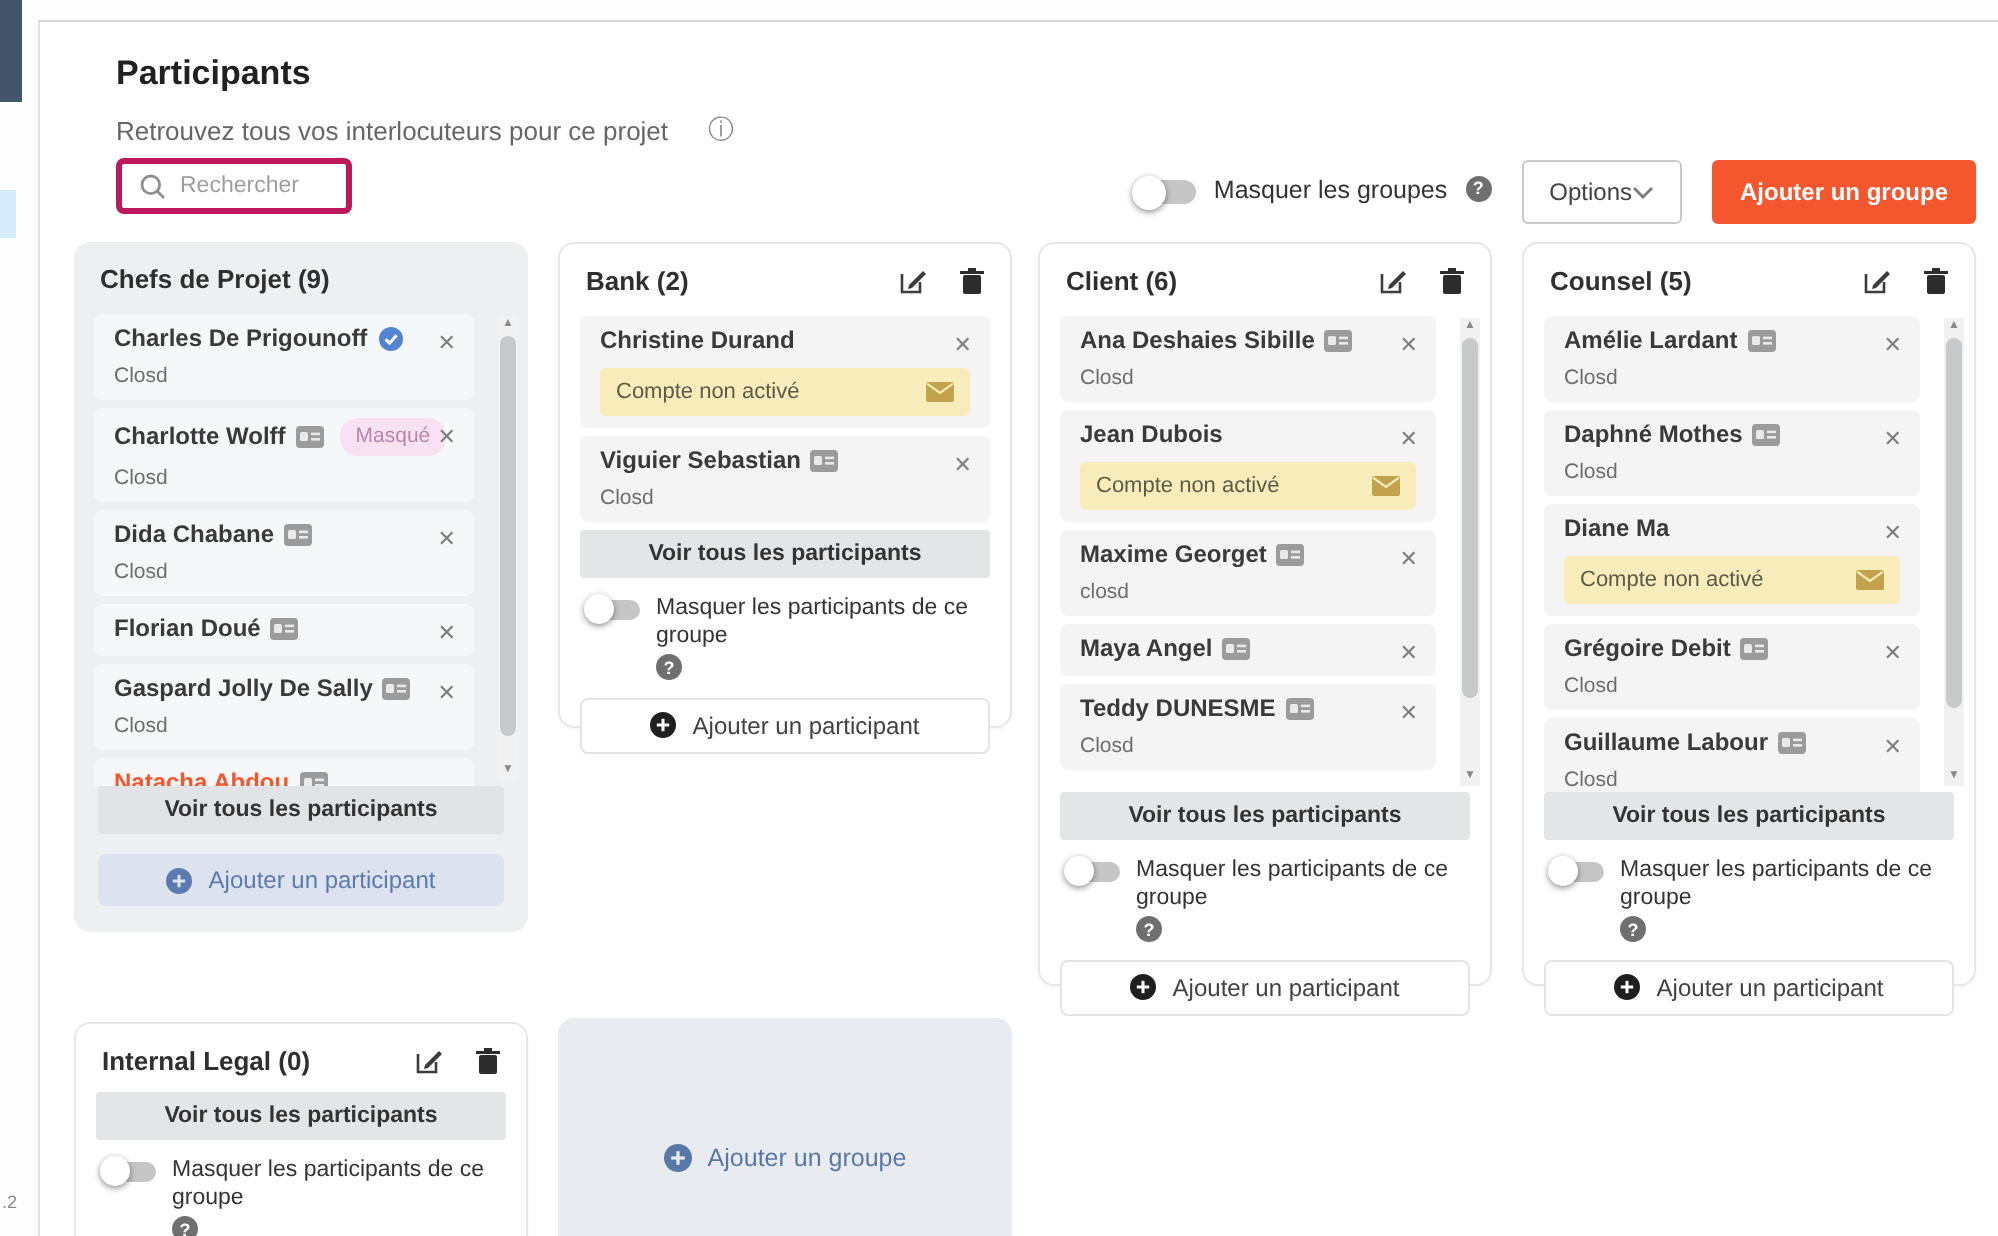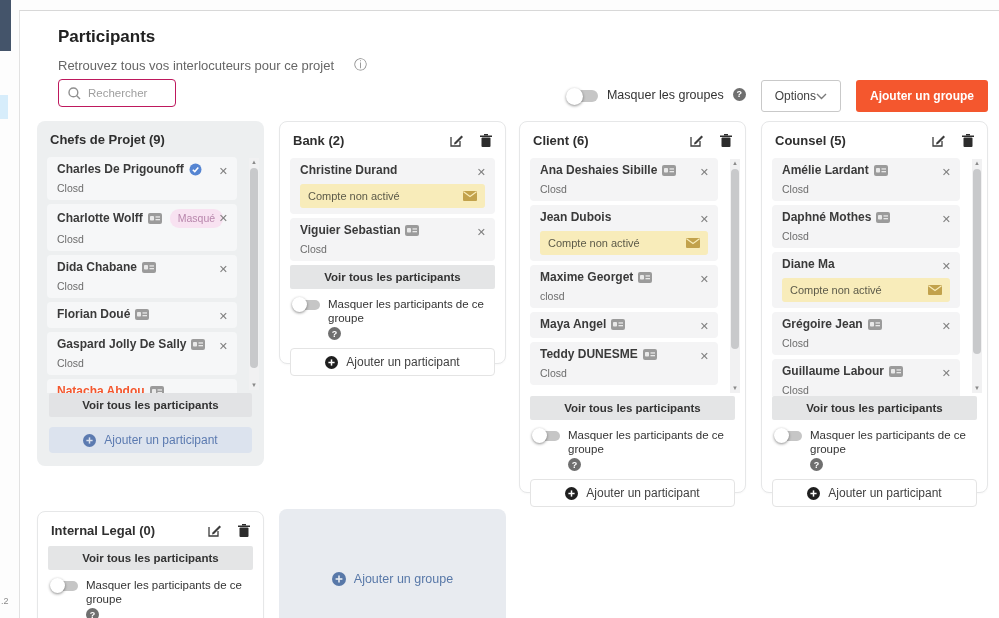--- a/index.html
+++ b/index.html
@@ -14,21 +14,21 @@
 
   
   .main { position:absolute; left:19px; top:10px; width:980px; height:608px;
     background:#fff; border-top:1px solid #d8d8d8; border-left:1px solid #e2e2e2; }
 
   .page-title { position:absolute; left:38px; top:16px; font-size:17px; font-weight:bold; color:#212121; }
   .page-sub { position:absolute; left:38px; top:45px; font-size:13px; color:#666; display:flex; align-items:center; gap:20px; }
   .info-i { color:#8b8b8b; font-size:13px; }
 
   .search-box { position:absolute; left:38px; top:68px; width:118px; height:28px;
-    border:1px solid #be185d; border-radius:4px; background:#fff; display:flex; align-items:center; padding:0 9px; gap:7px; }
+    border:3px solid #be185d; border-radius:4px; background:#fff; display:flex; align-items:center; padding:0 9px; gap:7px; }
   .search-box input { border:none; outline:none; width:100%; font-size:11.5px; color:#444;
     font-family:"Liberation Sans", sans-serif; }
   .search-box input::placeholder { color:#9e9e9e; }
 
   .head-controls { position:absolute; right:11px; top:69px; display:flex; align-items:center; gap:15px; }
   .hide-groups { display:flex; align-items:flex-start; gap:9px; font-size:12.5px; color:#333; }
 
   .switch { position:relative; width:32px; height:17px; flex:none; cursor:pointer; }
   .switch .track { position:absolute; left:3px; top:2.5px; width:29px; height:12px; border-radius:7px; background:#c6c6c6; }
   .switch .knob { position:absolute; left:0; top:0; width:17px; height:17px; border-radius:50%;
@@ -482,21 +482,21 @@
               <span>Compte non activé</span>
               <svg width="14" height="10" viewBox="0 0 14 10">
                 <rect width="14" height="10" rx="1" fill="#c2a24c"></rect>
                 <polyline points="0.5,0.8 7,5.5 13.5,0.8" fill="none" stroke="#f8ecba" stroke-width="1.1"></polyline>
               </svg>
             </div>
           </div>
 
           <div class="p-item">
             <div class="p-name">
-              <span>Grégoire Jean</span>
+              <span>Grégoire Debit</span>
               <svg width="14" height="11" viewBox="0 0 14 11">
                 <rect width="14" height="11" rx="2" fill="#9b9b9b"></rect>
                 <rect x="2" y="3" width="4" height="4.5" rx="0.8" fill="#e9e9e9"></rect>
                 <rect x="7.5" y="3.3" width="4.5" height="1.3" fill="#e9e9e9"></rect>
                 <rect x="7.5" y="6" width="4.5" height="1.3" fill="#e9e9e9"></rect>
               </svg>
             </div>
             <div class="p-sub">Closd</div>
             <span class="x-btn">✕</span>
           </div>

